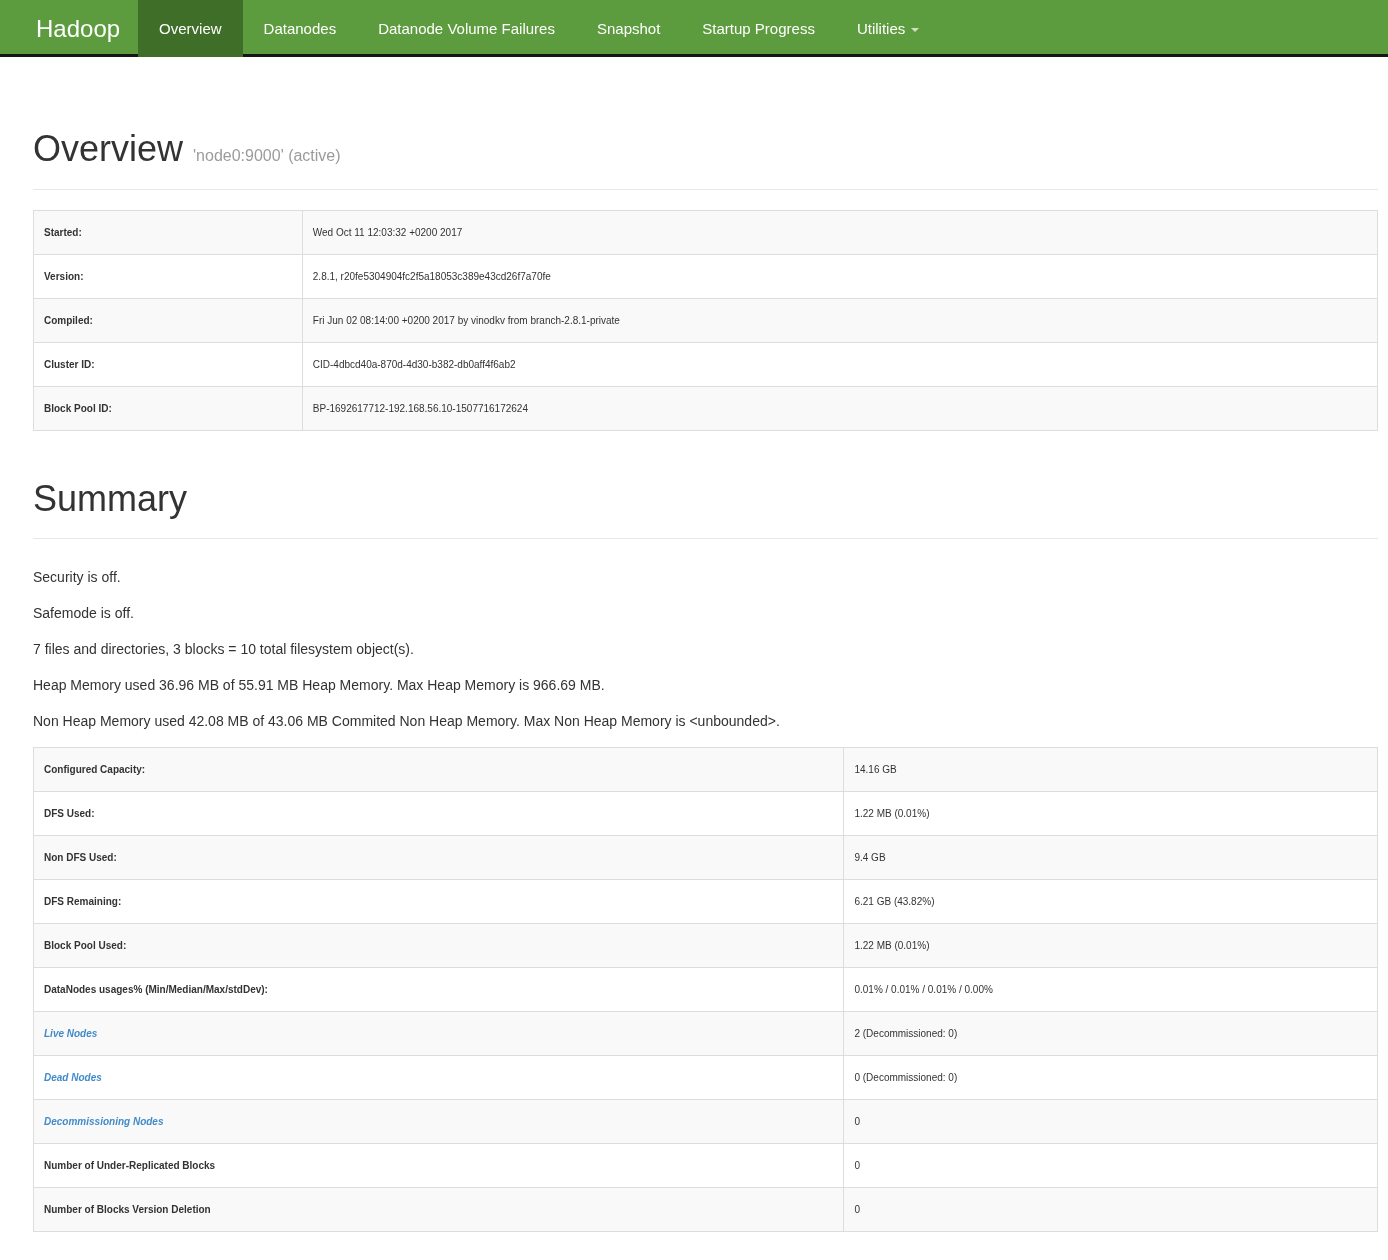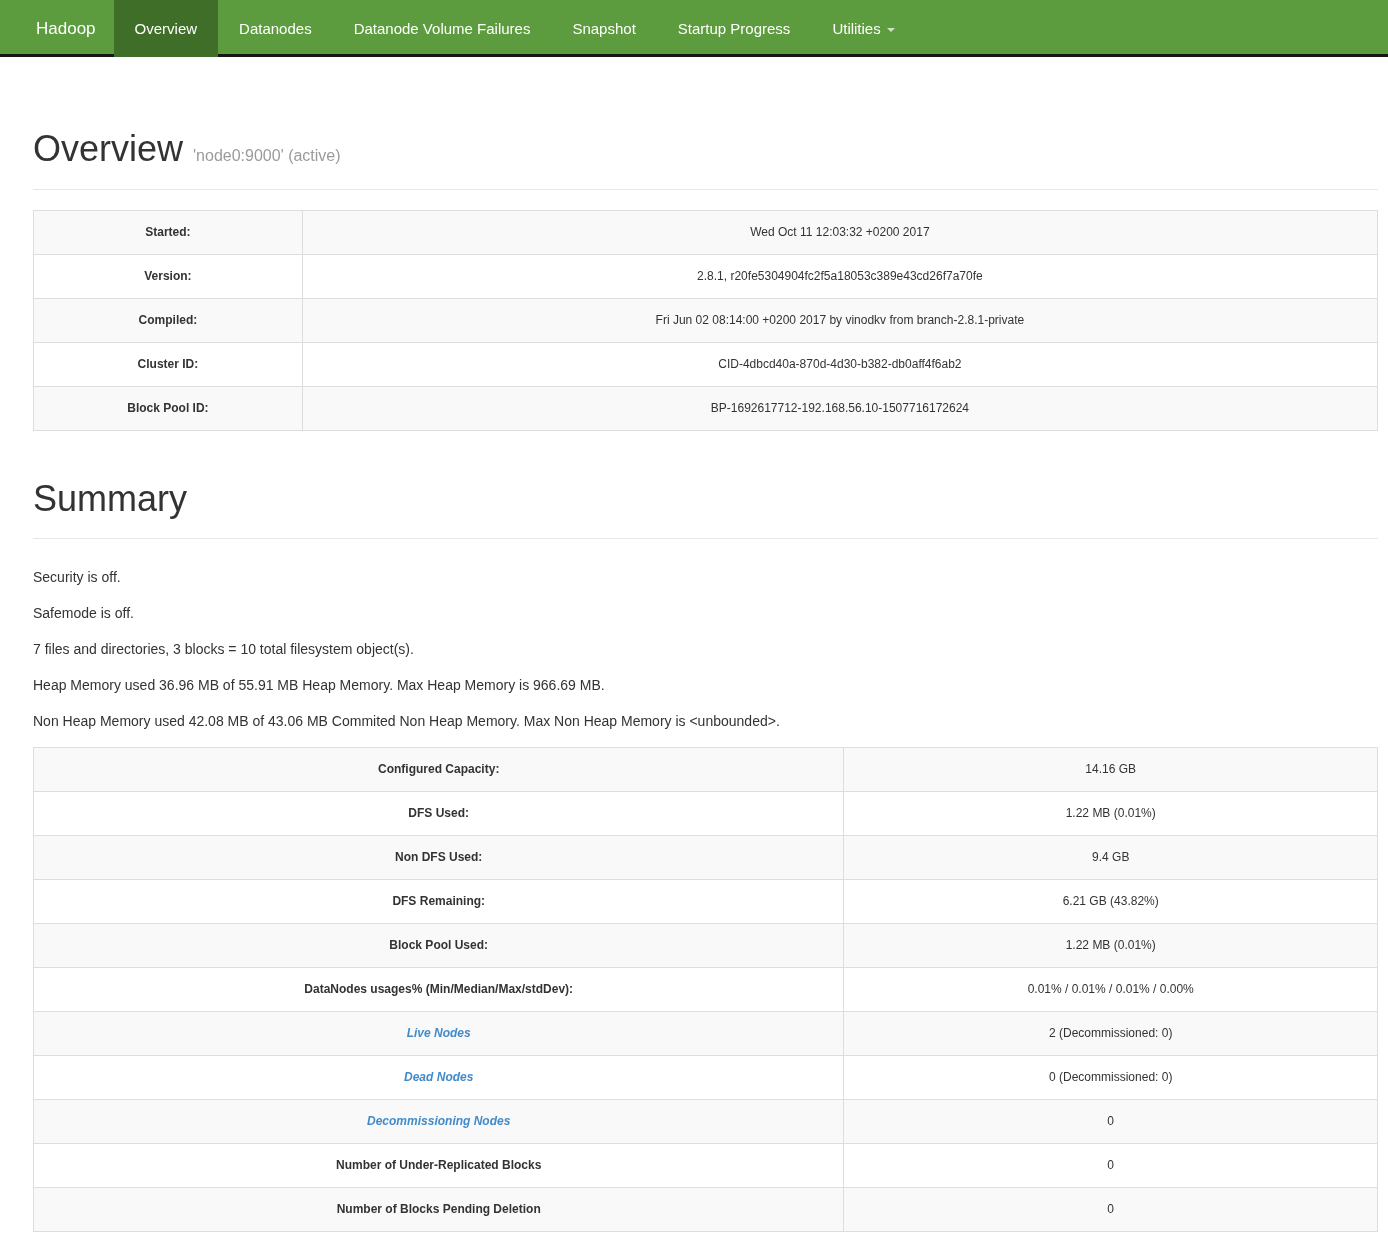--- a/index.html
+++ b/index.html
@@ -18,21 +18,21 @@
     font-family:"Liberation Sans",sans-serif;
     font-size:14px;
   }
   
   .navbar{
     height:57px;background:var(--navbar-bg);
     border-bottom:3px solid var(--navbar-border);
     display:flex;align-items:stretch;white-space:nowrap;
   }
   .brand{
-    color:#fff;font-size:17px;line-height:57px;
+    color:#fff;font-size:24px;line-height:57px;
     padding:0 18px 0 36px;text-decoration:none;
   }
   .nav{display:flex;list-style:none;margin:0;padding:0;}
   .nav li{display:block;}
   .nav li a{
     display:block;line-height:57px;padding:0 21px;
     color:#fff;font-size:15px;text-decoration:none;cursor:pointer;
   }
   .nav li.active a{background:var(--navbar-active);}
   .caret{
@@ -55,21 +55,21 @@
   .summary-text p{margin:0 0 16px;line-height:20px;}
   
   table{
     width:100%;border-collapse:collapse;
     border:1px solid var(--table-border);
     margin-bottom:20px;
   }
   th,td{
     border:1px solid var(--table-border);
     padding:11px 10px;line-height:21px;
-    text-align:center;vertical-align:top;font-size:12px;
+    text-align:left;vertical-align:top;font-size:10px;
   }
   th{font-weight:bold;}
   tbody tr:nth-child(odd){background:var(--stripe);}
   .overview-table th{width:20%;}
   .summary-table th{width:60.3%;}
   .link{color:var(--link);cursor:pointer;font-style:italic;}
 </style>
 </head>
 <body>
 
@@ -205,20 +205,20 @@
           <td>0</td>
         </tr>
 
 
         <tr>
           <th><span>Number of Under-Replicated Blocks</span></th>
           <td>0</td>
         </tr>
 
         <tr>
-          <th><span>Number of Blocks Pending Deletion</span></th>
+          <th><span>Number of Blocks Version Deletion</span></th>
           <td>0</td>
         </tr>
 
     </tbody>
   </table>
 
 </div>
 
 </body></html>

